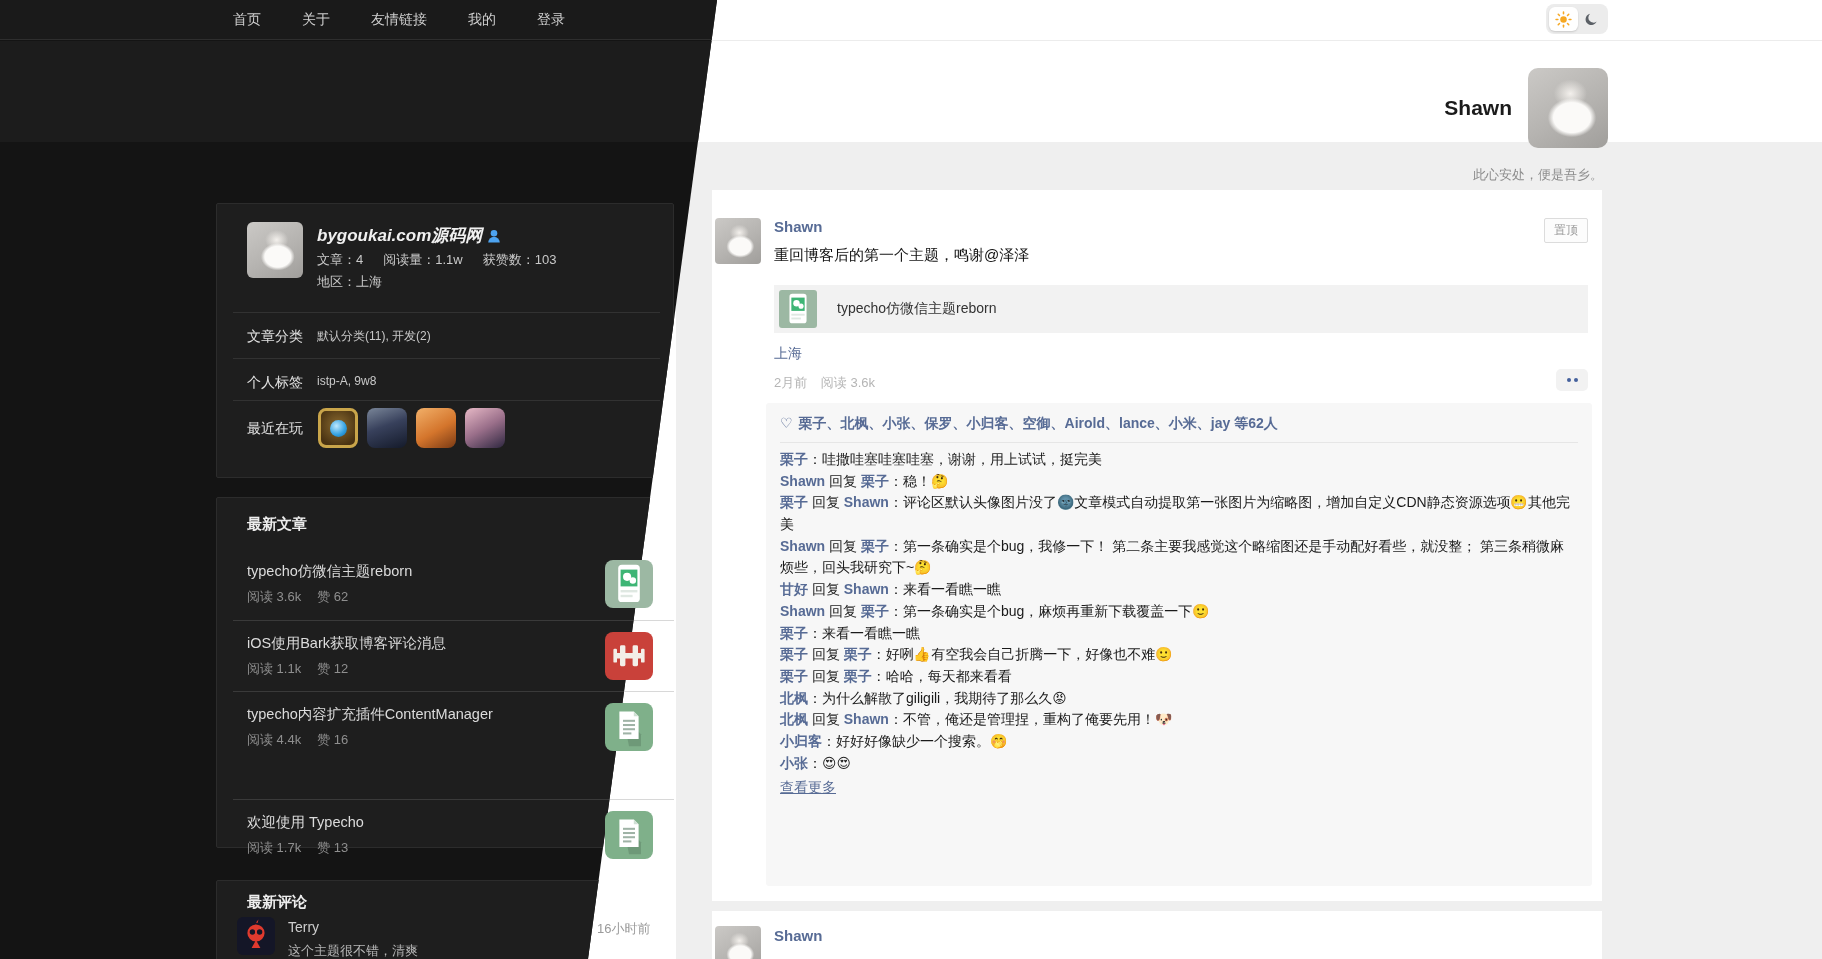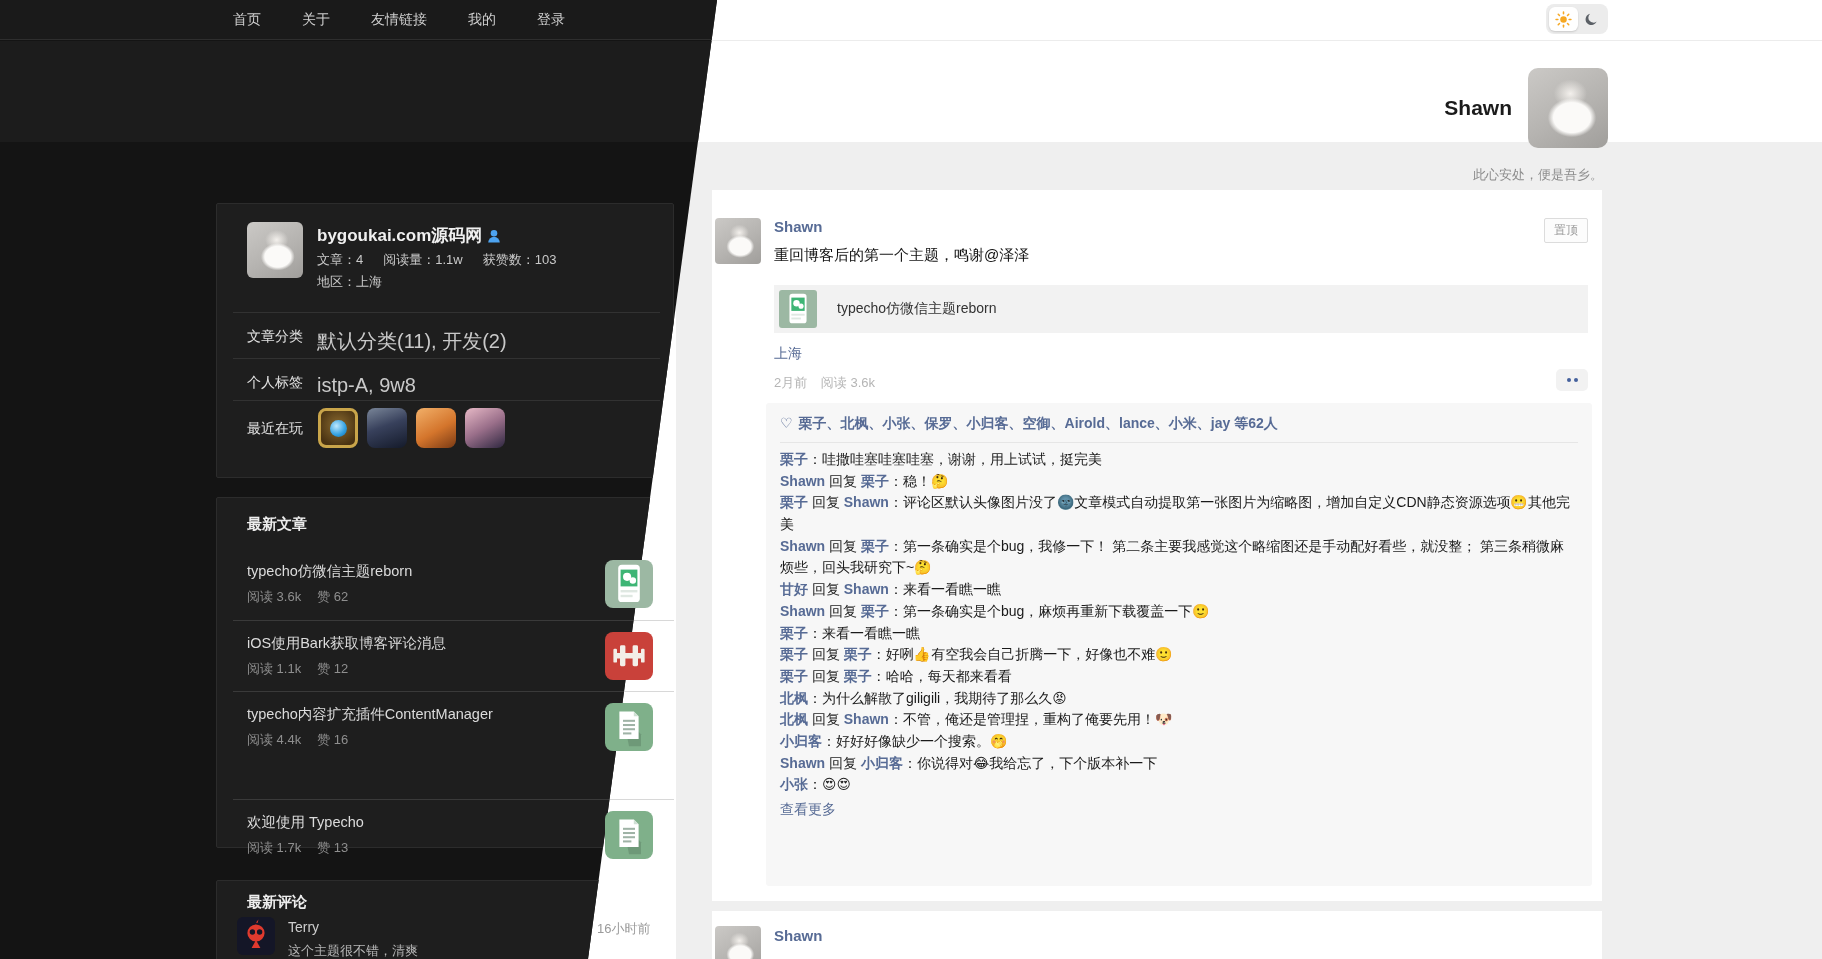--- a/index.html
+++ b/index.html
@@ -62,31 +62,31 @@
             display:flex;align-items:center;justify-content:center;gap:3px;cursor:pointer;}
   .menu-btn .dot{width:4px;height:4px;border-radius:50%;background:#45619d;}
 
   .comment-box{position:absolute;left:54px;right:10px;top:213px;height:483px;background:#f7f7f7;
                border-radius:3px;padding:10px 14px;overflow:hidden;}
   .likes-line{font-size:14px;color:#576b95;font-weight:bold;line-height:1.5;}
   .likes-line .heart{font-weight:normal;margin-right:6px;}
   .cb-divider{height:1px;background:#e6e6e6;margin:8px 0 6px 0;}
   .comment-line{margin:0;font-size:14px;line-height:1.55;color:#1a1a1a;}
   .c-name{color:#576b95;font-weight:bold;cursor:pointer;}
-  .view-more{display:inline-block;margin-top:5px;font-size:14px;color:#576b95;cursor:pointer;}
-
-  
-  .sb{z-index:6;}
+  .view-more{display:inline-block;margin-top:5px;font-size:14px;color:#576b95;text-decoration:underline;cursor:pointer;}
+
+  
+  .sb{z-index:6;font-style:italic;}
   .sb-avatar{position:absolute;left:247px;top:222px;width:56px;height:56px;border-radius:6px;}
   .sb-title{position:absolute;left:317px;top:224px;font-size:17px;font-weight:bold;color:#f0f0f0;display:flex;align-items:center;gap:4px;}
   .sb-stats{position:absolute;left:317px;top:251px;font-size:13px;color:#c9c9c9;display:flex;gap:20px;}
   .sb-region{position:absolute;left:317px;top:273px;font-size:13px;color:#c9c9c9;}
   .sb-sep{position:absolute;left:233px;width:427px;height:1px;background:rgba(255,255,255,.09);}
   .sb-row-label{position:absolute;left:247px;font-size:14px;color:#e3e3e3;}
-  .sb-row-value{position:absolute;left:317px;font-size:20px;color:#c9c9c9;}
+  .sb-row-value{position:absolute;left:317px;font-size:12px;color:#c9c9c9;}
   .games{position:absolute;left:318px;top:408px;display:flex;gap:9px;}
   .game-icon{width:40px;height:40px;border-radius:8px;position:relative;flex:none;}
   .game-hearthstone{background:radial-gradient(circle at 50% 42%,#8a6a2f,#4a3312 80%);border:3px solid #c9a54a;}
   .game-hearthstone .hs-core{position:absolute;left:50%;top:50%;width:17px;height:17px;margin:-8.5px 0 0 -8.5px;
       border-radius:50%;background:radial-gradient(circle at 38% 35%,#bfe9ff,#2f9fe0 60%,#1667a0);}
   .game-blue{background:linear-gradient(160deg,#7a8699 0%,#38415c 45%,#141a2a 100%);}
   .game-orange{background:linear-gradient(150deg,#f2b069 0%,#d4752c 55%,#7a3a14 100%);}
   .game-pink{background:linear-gradient(150deg,#e7b9c6 0%,#9a6f8a 50%,#2e2740 100%);}
 
   .sb-card-title{position:absolute;left:247px;font-size:15px;font-weight:bold;color:#ededed;}
@@ -157,21 +157,20 @@
           <p class="comment-line"><span class="c-name">栗子</span> <span>回复</span> <span class="c-name">Shawn</span><span>：评论区默认头像图片没了🌚文章模式自动提取第一张图片为缩略图，增加自定义CDN静态资源选项😬其他完美</span></p>
           <p class="comment-line"><span class="c-name">Shawn</span> <span>回复</span> <span class="c-name">栗子</span><span>：第一条确实是个bug，我修一下！ 第二条主要我感觉这个略缩图还是手动配好看些，就没整； 第三条稍微麻烦些，回头我研究下~🤔</span></p>
           <p class="comment-line"><span class="c-name">甘好</span> <span>回复</span> <span class="c-name">Shawn</span><span>：来看一看瞧一瞧</span></p>
           <p class="comment-line"><span class="c-name">Shawn</span> <span>回复</span> <span class="c-name">栗子</span><span>：第一条确实是个bug，麻烦再重新下载覆盖一下🙂</span></p>
           <p class="comment-line"><span class="c-name">栗子</span><span>：来看一看瞧一瞧</span></p>
           <p class="comment-line"><span class="c-name">栗子</span> <span>回复</span> <span class="c-name">栗子</span><span>：好咧👍有空我会自己折腾一下，好像也不难🙂</span></p>
           <p class="comment-line"><span class="c-name">栗子</span> <span>回复</span> <span class="c-name">栗子</span><span>：哈哈，每天都来看看</span></p>
           <p class="comment-line"><span class="c-name">北枫</span><span>：为什么解散了giligili，我期待了那么久😡</span></p>
           <p class="comment-line"><span class="c-name">北枫</span> <span>回复</span> <span class="c-name">Shawn</span><span>：不管，俺还是管理捏，重构了俺要先用！🐶</span></p>
           <p class="comment-line"><span class="c-name">小归客</span><span>：好好好像缺少一个搜索。🤭</span></p>
-          <p class="comment-line"><span class="c-name">Shawn</span> <span>回复</span> <span class="c-name">小归客</span><span>：你说得对😂我给忘了，下个版本补一下</span></p>
           <p class="comment-line"><span class="c-name">小张</span><span>：😍😍</span></p>
         </div>
       <span class="view-more">查看更多</span>
     </div>
   </div>
 
   <div class="feed-card post2">
     <div class="post-avatar dog-avatar" style="top:15px"></div>
     <div class="post-name" style="top:16px">Shawn</div>
   </div>

